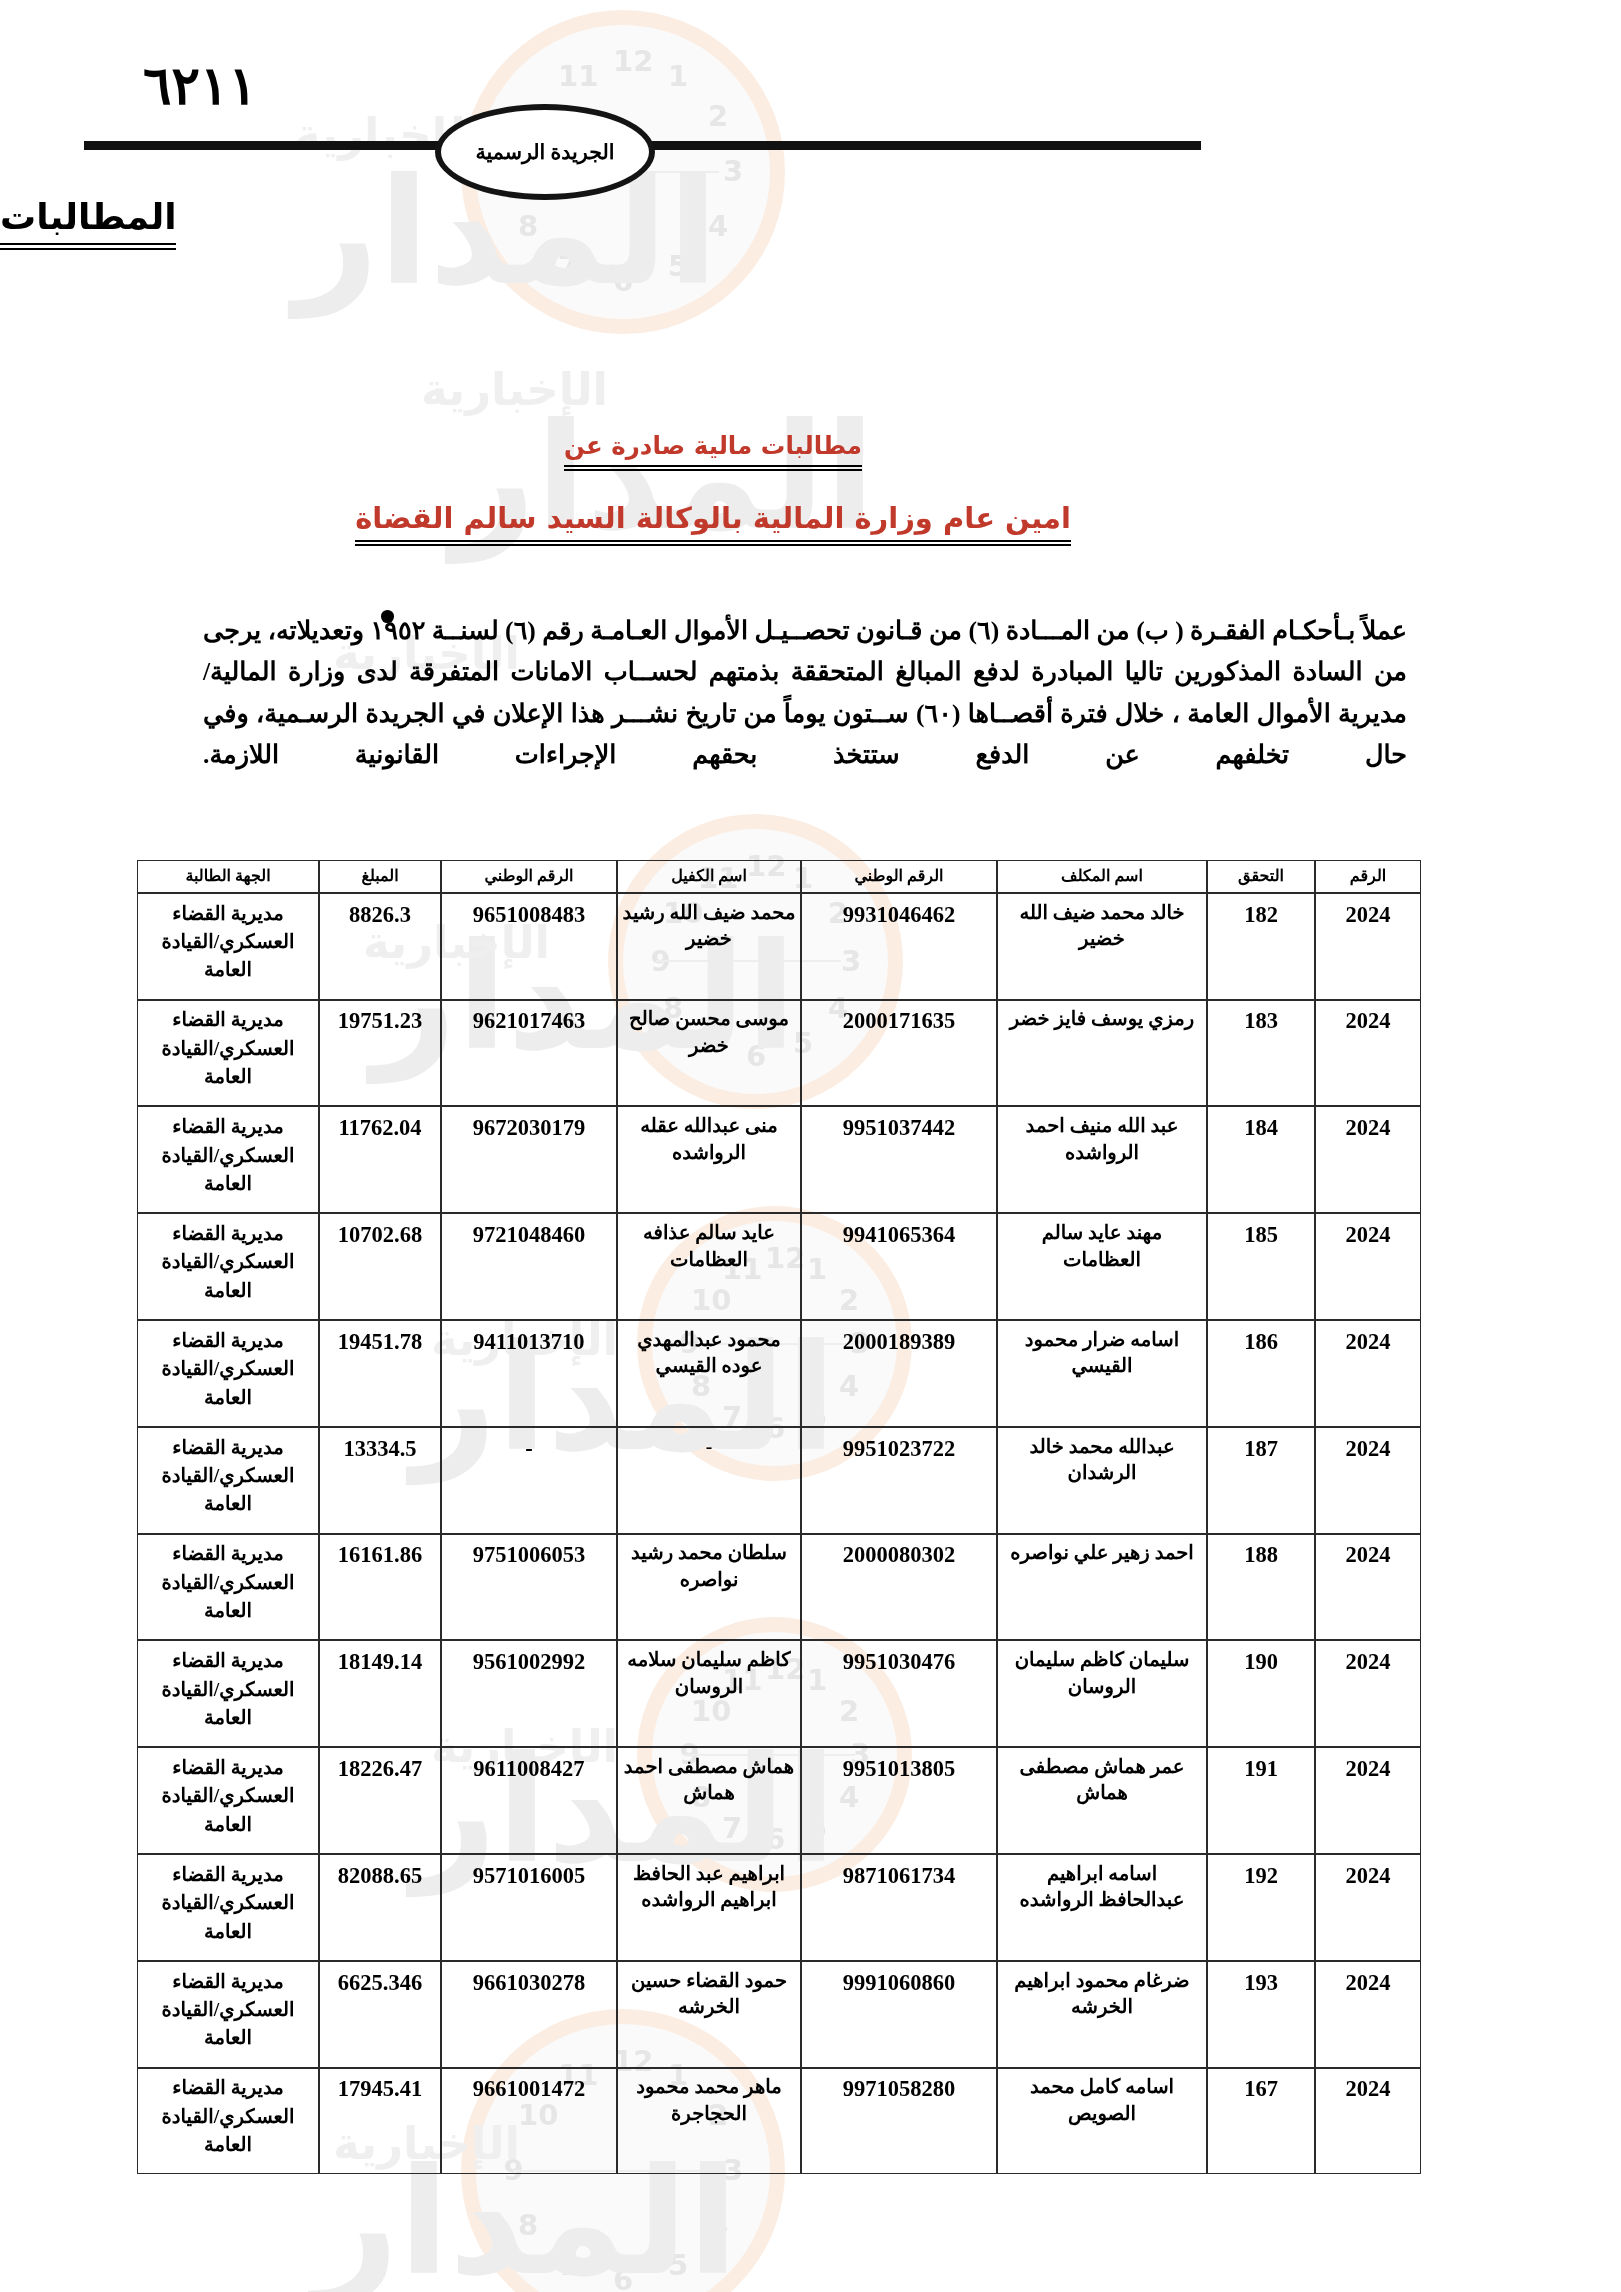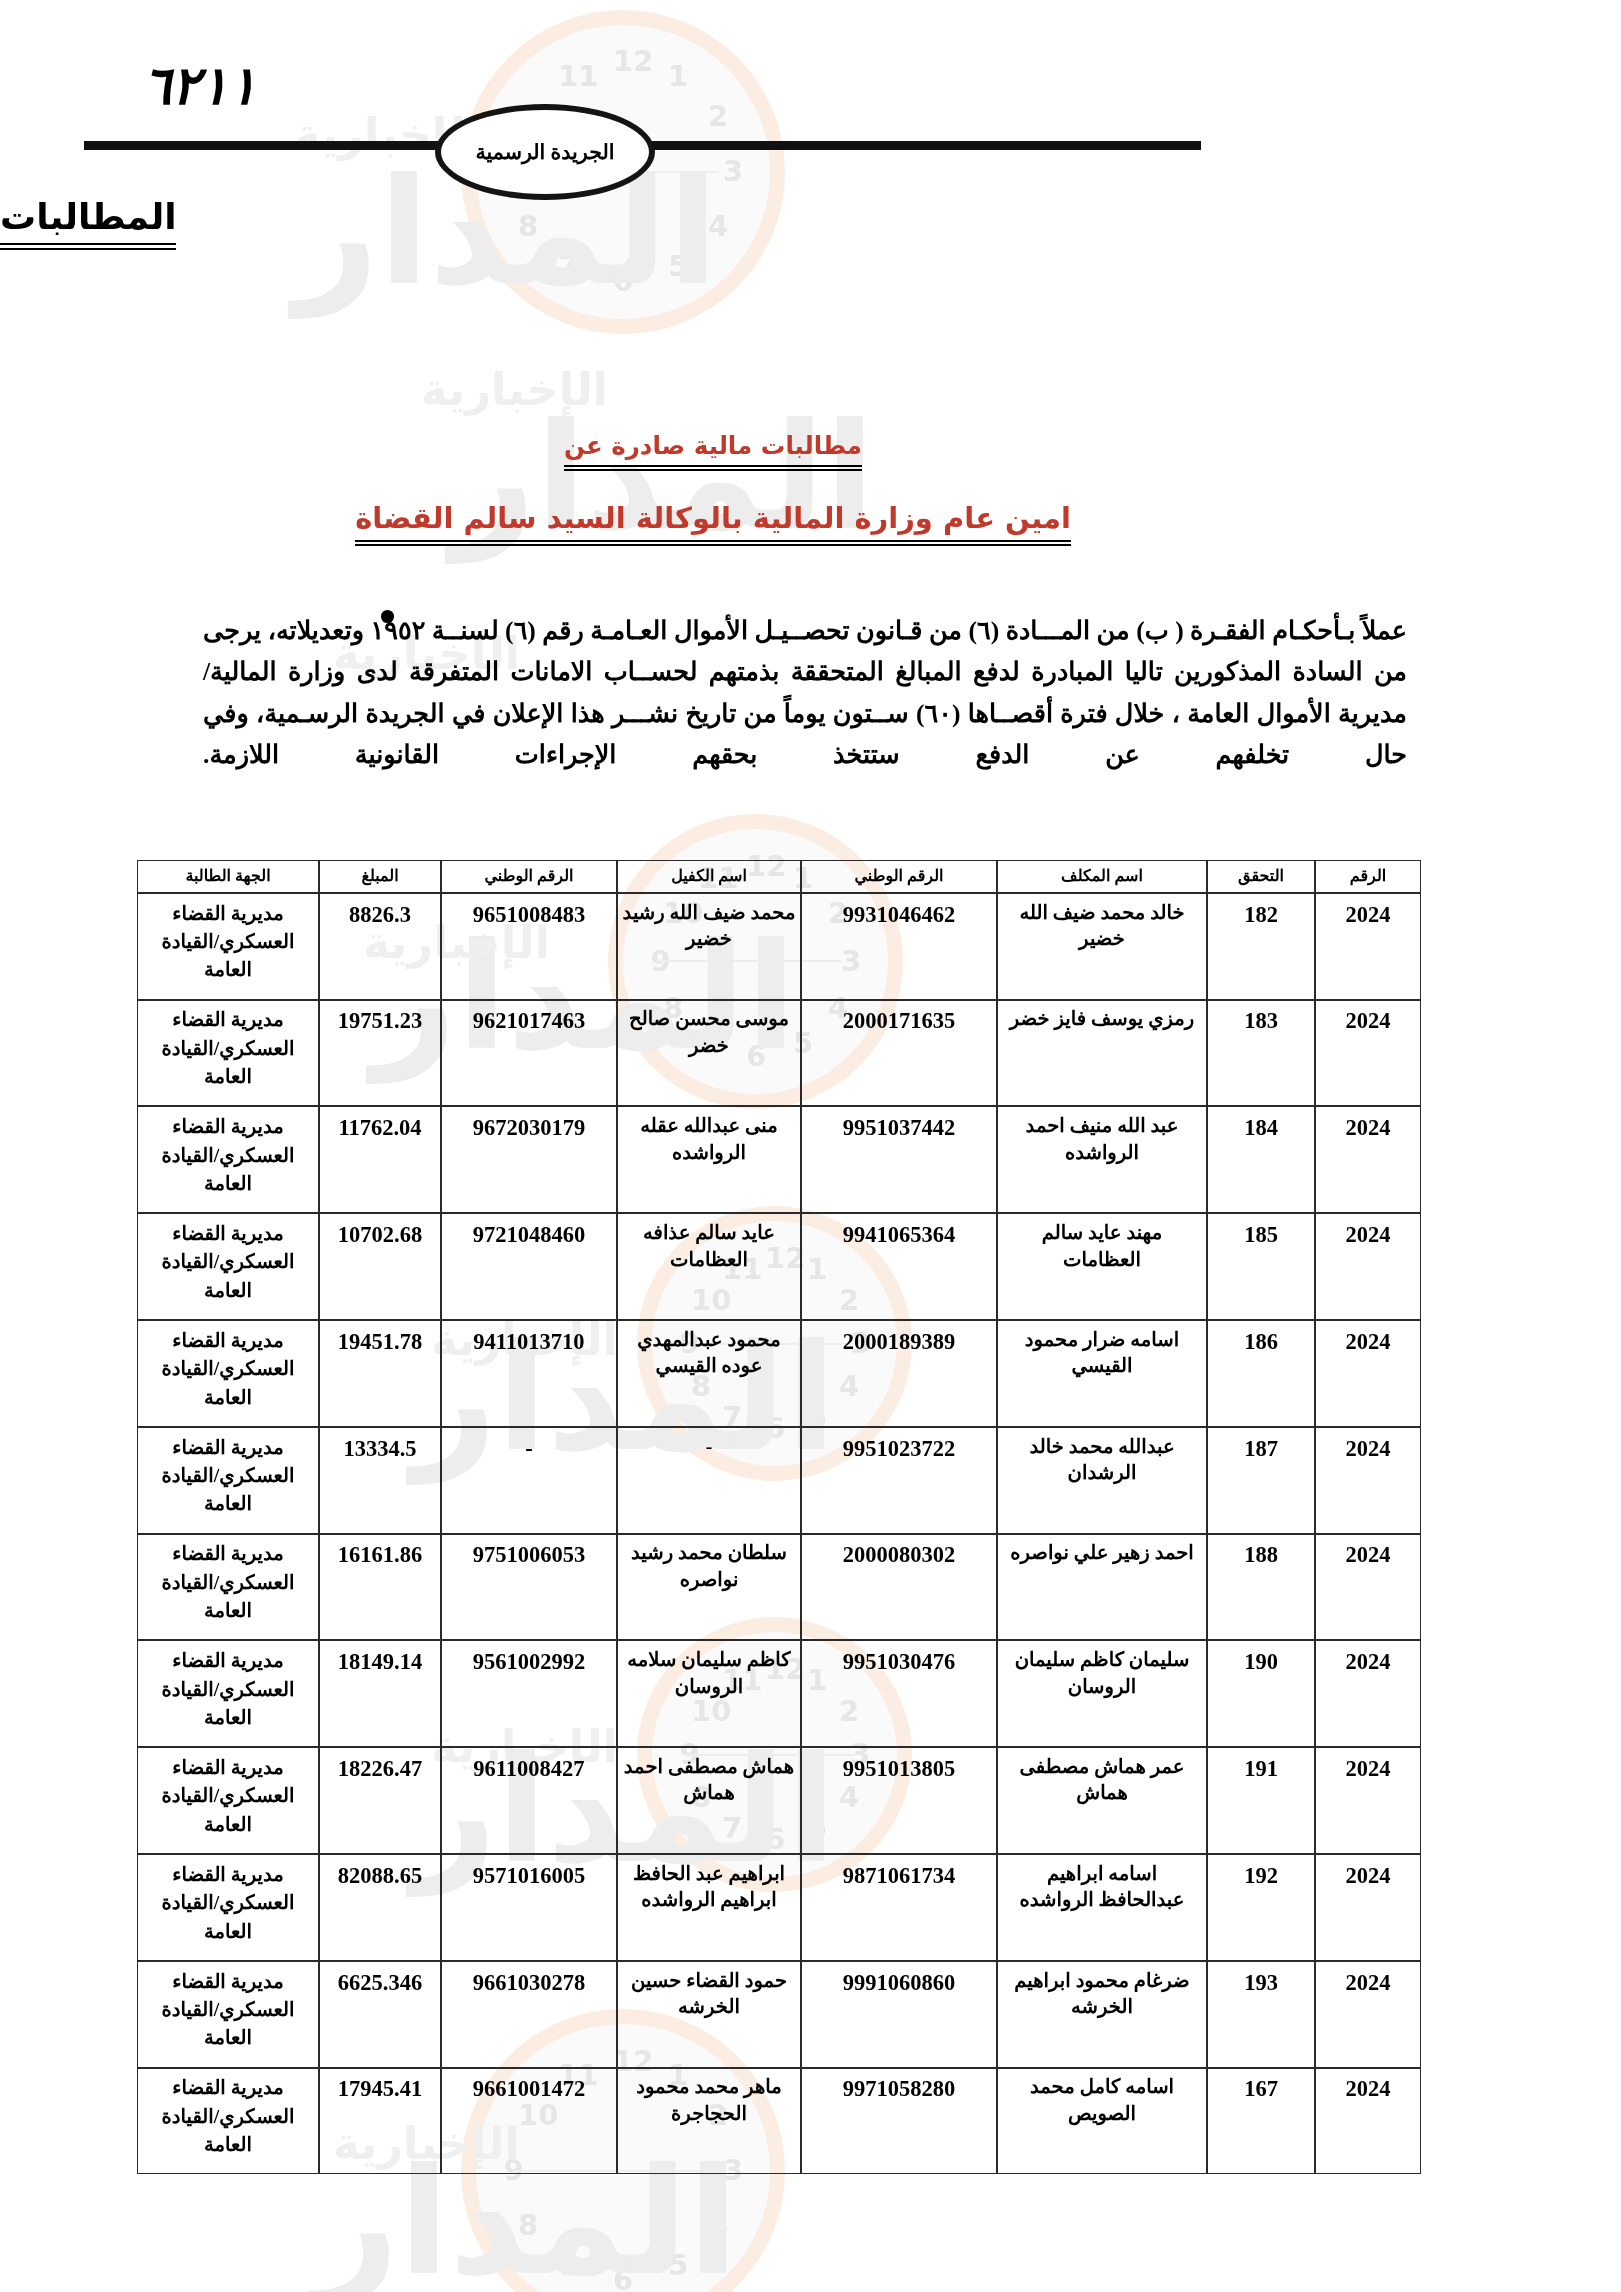--- a/index.html
+++ b/index.html
@@ -66,21 +66,20 @@
 
   .page-number {
     position: absolute;
     top: 55px;
     left: 143px;
     font-size: 53px;
     font-weight: bold;
     font-family: "Liberation Serif", serif;
     letter-spacing: 3.9px;
     direction: rtl;
-    font-style: italic;
   }
 
   .header-rule {
     position: absolute;
     top: 141px;
     left: 84px;
     width: 1117px;
     height: 8.8px;
     background: #111;
   }

